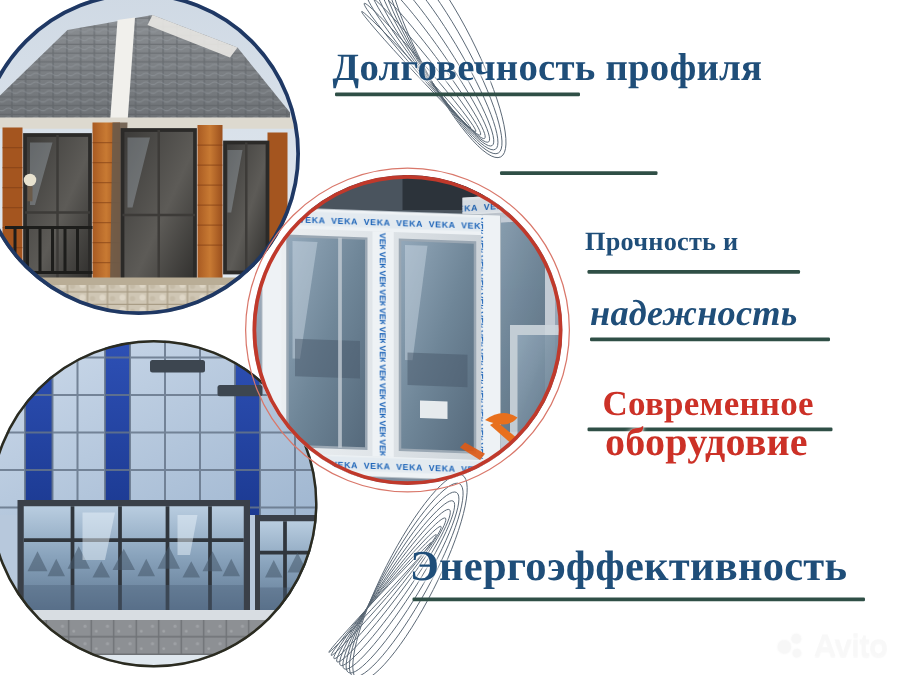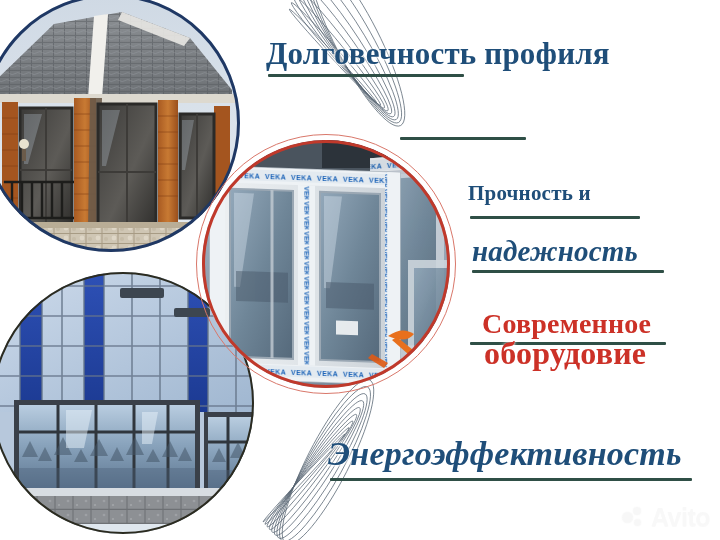--- a/index.html
+++ b/index.html
@@ -352,21 +352,21 @@
     <div class="rule" style="left:224px;top:216px;width:170px;"></div>
 
     <div class="line navy" style="left:226px;top:237px;font-size:29px;font-style:italic;">надежность</div>
     <div class="rule" style="left:226px;top:270px;width:192px;"></div>
 
     <div class="line red" style="left:224px;top:310px;font-size:28px;margin-left:12px;">Современное</div>
     <div class="rule" style="left:224px;top:342px;width:196px;"></div>
 
     <div class="line red" style="left:226px;top:337px;font-size:32px;margin-left:12px;">оборудовие</div>
 
-    <div class="line navy" style="left:82px;top:437px;font-size:34px;font-style:italic;">Энергоэффективность</div>
+    <div class="line navy" style="left:82px;top:437px;font-size:34px;">Энергоэффективность</div>
     <div class="rule" style="left:84px;top:478px;width:362px;"></div>
   </div>
 
   <div id="wm">
     <span class="dots">
       <i class="d1"></i>
         <i class="d2"></i>
         <i class="d3"></i>
     </span>
     <span class="wtext">Avito</span>

